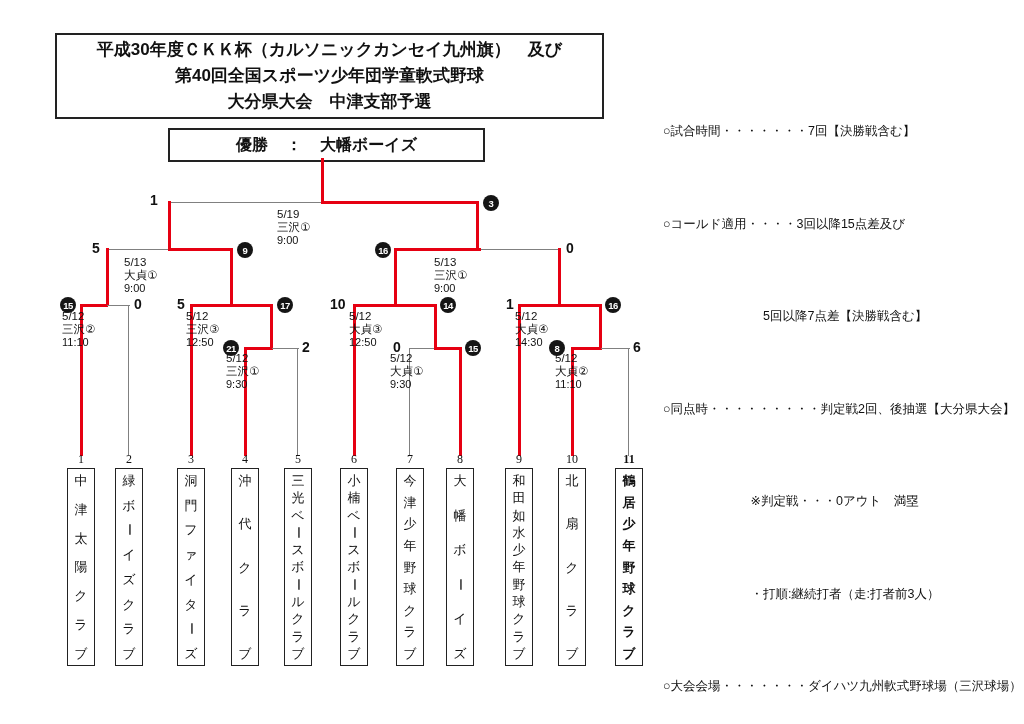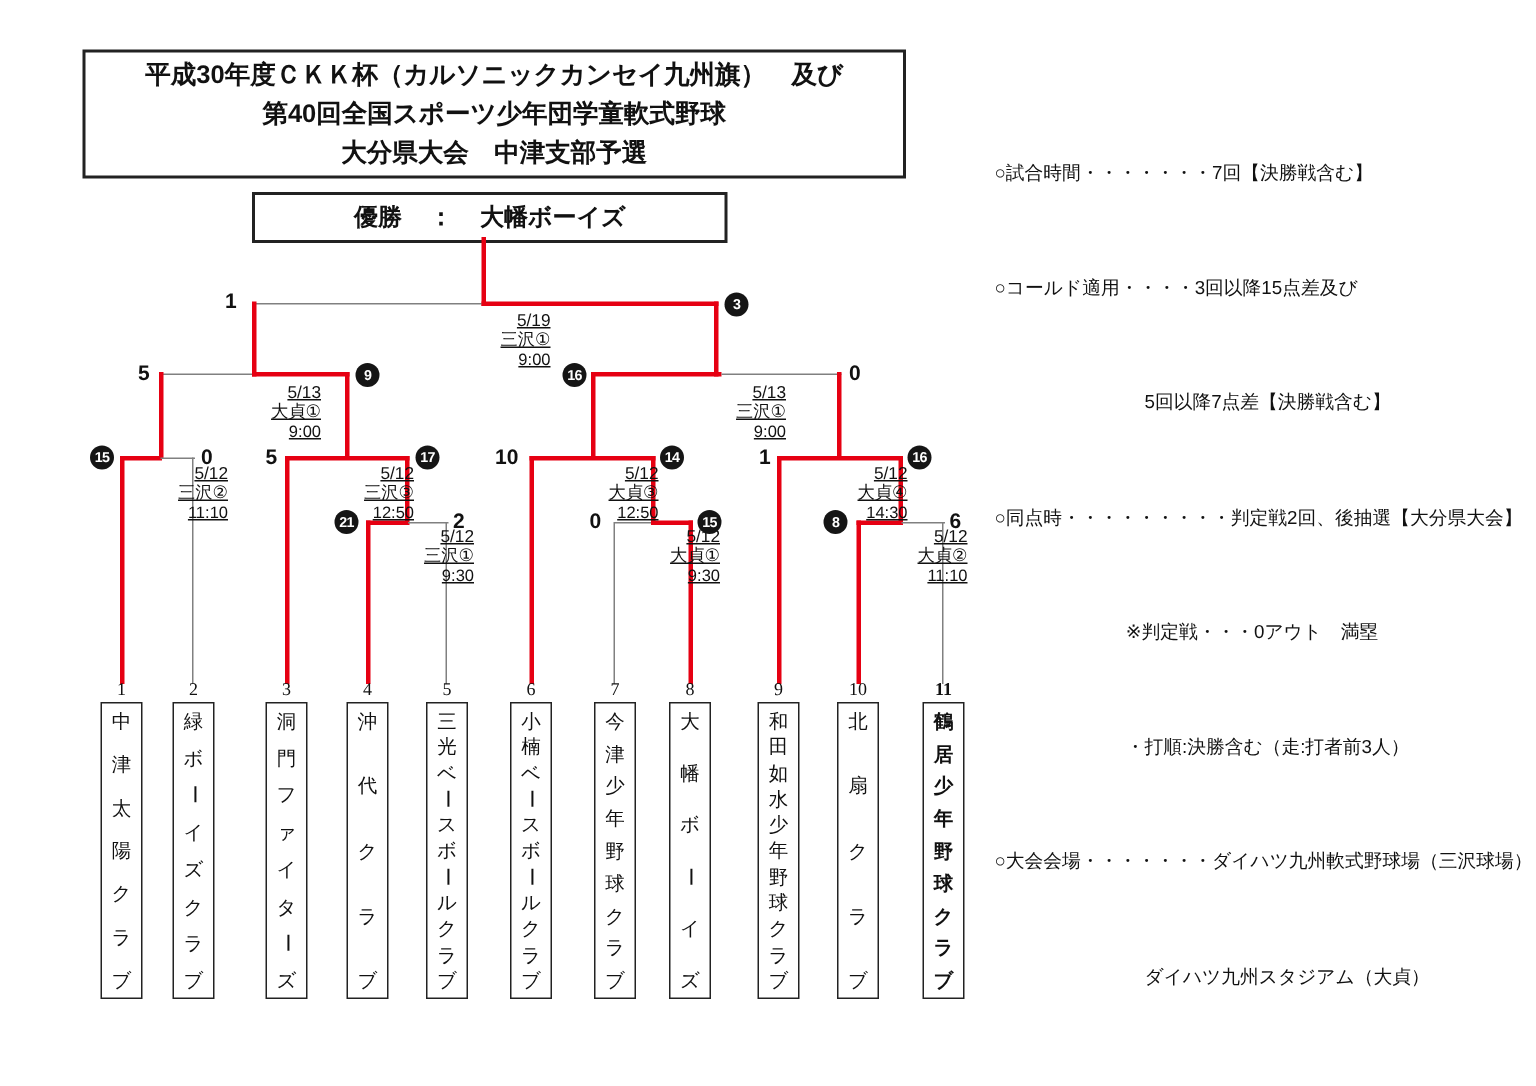--- a/index.html
+++ b/index.html
@@ -8,28 +8,28 @@
   
   .title-box{position:absolute;left:55px;top:33px;width:545px;height:82px;border:2px solid #222;
              display:flex;flex-direction:column;justify-content:center;text-align:center;
              font-weight:bold;font-size:17px;line-height:26px;}
   
   .winner-box{position:absolute;left:168px;top:128px;width:313px;height:30px;border:2px solid #222;
               display:flex;align-items:center;justify-content:center;font-weight:bold;font-size:16px;}
   .winner-box span{margin:0 9px;}
   
   .notes{position:absolute;left:663px;top:52px;font-size:12.5px;line-height:25.5px;white-space:pre;}
-  .notes .nline{height:25.5px;}
+  .notes .nline{height:25.5px;margin-top:16px;}
   .notes .nline:nth-child(9){margin-top:18px;}
   
   .hl,.vl{position:absolute;}
   .red{background:#e60012;}
   .gray{background:#808080;}
   
-  .minfo{position:absolute;width:90px;margin-left:-45px;text-align:right;font-size:11.5px;line-height:13px;text-decoration:underline;}
+  .minfo{position:absolute;width:90px;margin-left:-45px;text-align:left;font-size:11.5px;line-height:13px;}
   .minfo .t{font-size:11px;}
   
   .score{position:absolute;font-weight:bold;font-size:14px;}
   .circ{position:absolute;width:16px;height:16px;border-radius:50%;background:#151515;color:#fff;
         display:flex;align-items:center;justify-content:center;font-size:9.5px;font-weight:bold;letter-spacing:-0.5px;}
   
   .team{position:absolute;top:452px;width:28px;text-align:center;}
   .seed{font-family:"Liberation Serif","DejaVu Serif",serif;font-size:12px;height:16px;line-height:15px;}
   .tbox{box-sizing:border-box;width:28px;height:198px;border:1.5px solid #222;background:#fff;
         display:flex;flex-direction:column;align-items:center;justify-content:space-between;
@@ -53,21 +53,21 @@
     <span>：</span>
     <span>大幡ボーイズ</span>
   </div>
 
   <div class="notes">
     <div class="nline">○試合時間・・・・・・・7回【決勝戦含む】</div>
     <div class="nline">○コールド適用・・・・3回以降15点差及び</div>
     <div class="nline">　　　　　　　　5回以降7点差【決勝戦含む】</div>
     <div class="nline">○同点時・・・・・・・・・判定戦2回、後抽選【大分県大会】</div>
     <div class="nline">　　　　　　　※判定戦・・・0アウト　満塁</div>
-    <div class="nline">　　　　　　　・打順:決勝含む（走:打者前3人）</div>
+    <div class="nline">　　　　　　　・打順:継続打者（走:打者前3人）</div>
     <div class="nline">○大会会場・・・・・・・ダイハツ九州軟式野球場（三沢球場）</div>
     <div class="nline">　　　　　　　　ダイハツ九州スタジアム（大貞）</div>
     
     
     
   </div>
 
   <div>
 
     <div class="vl red" style="left:321px;top:158px;width:3px;height:46px;"></div>

